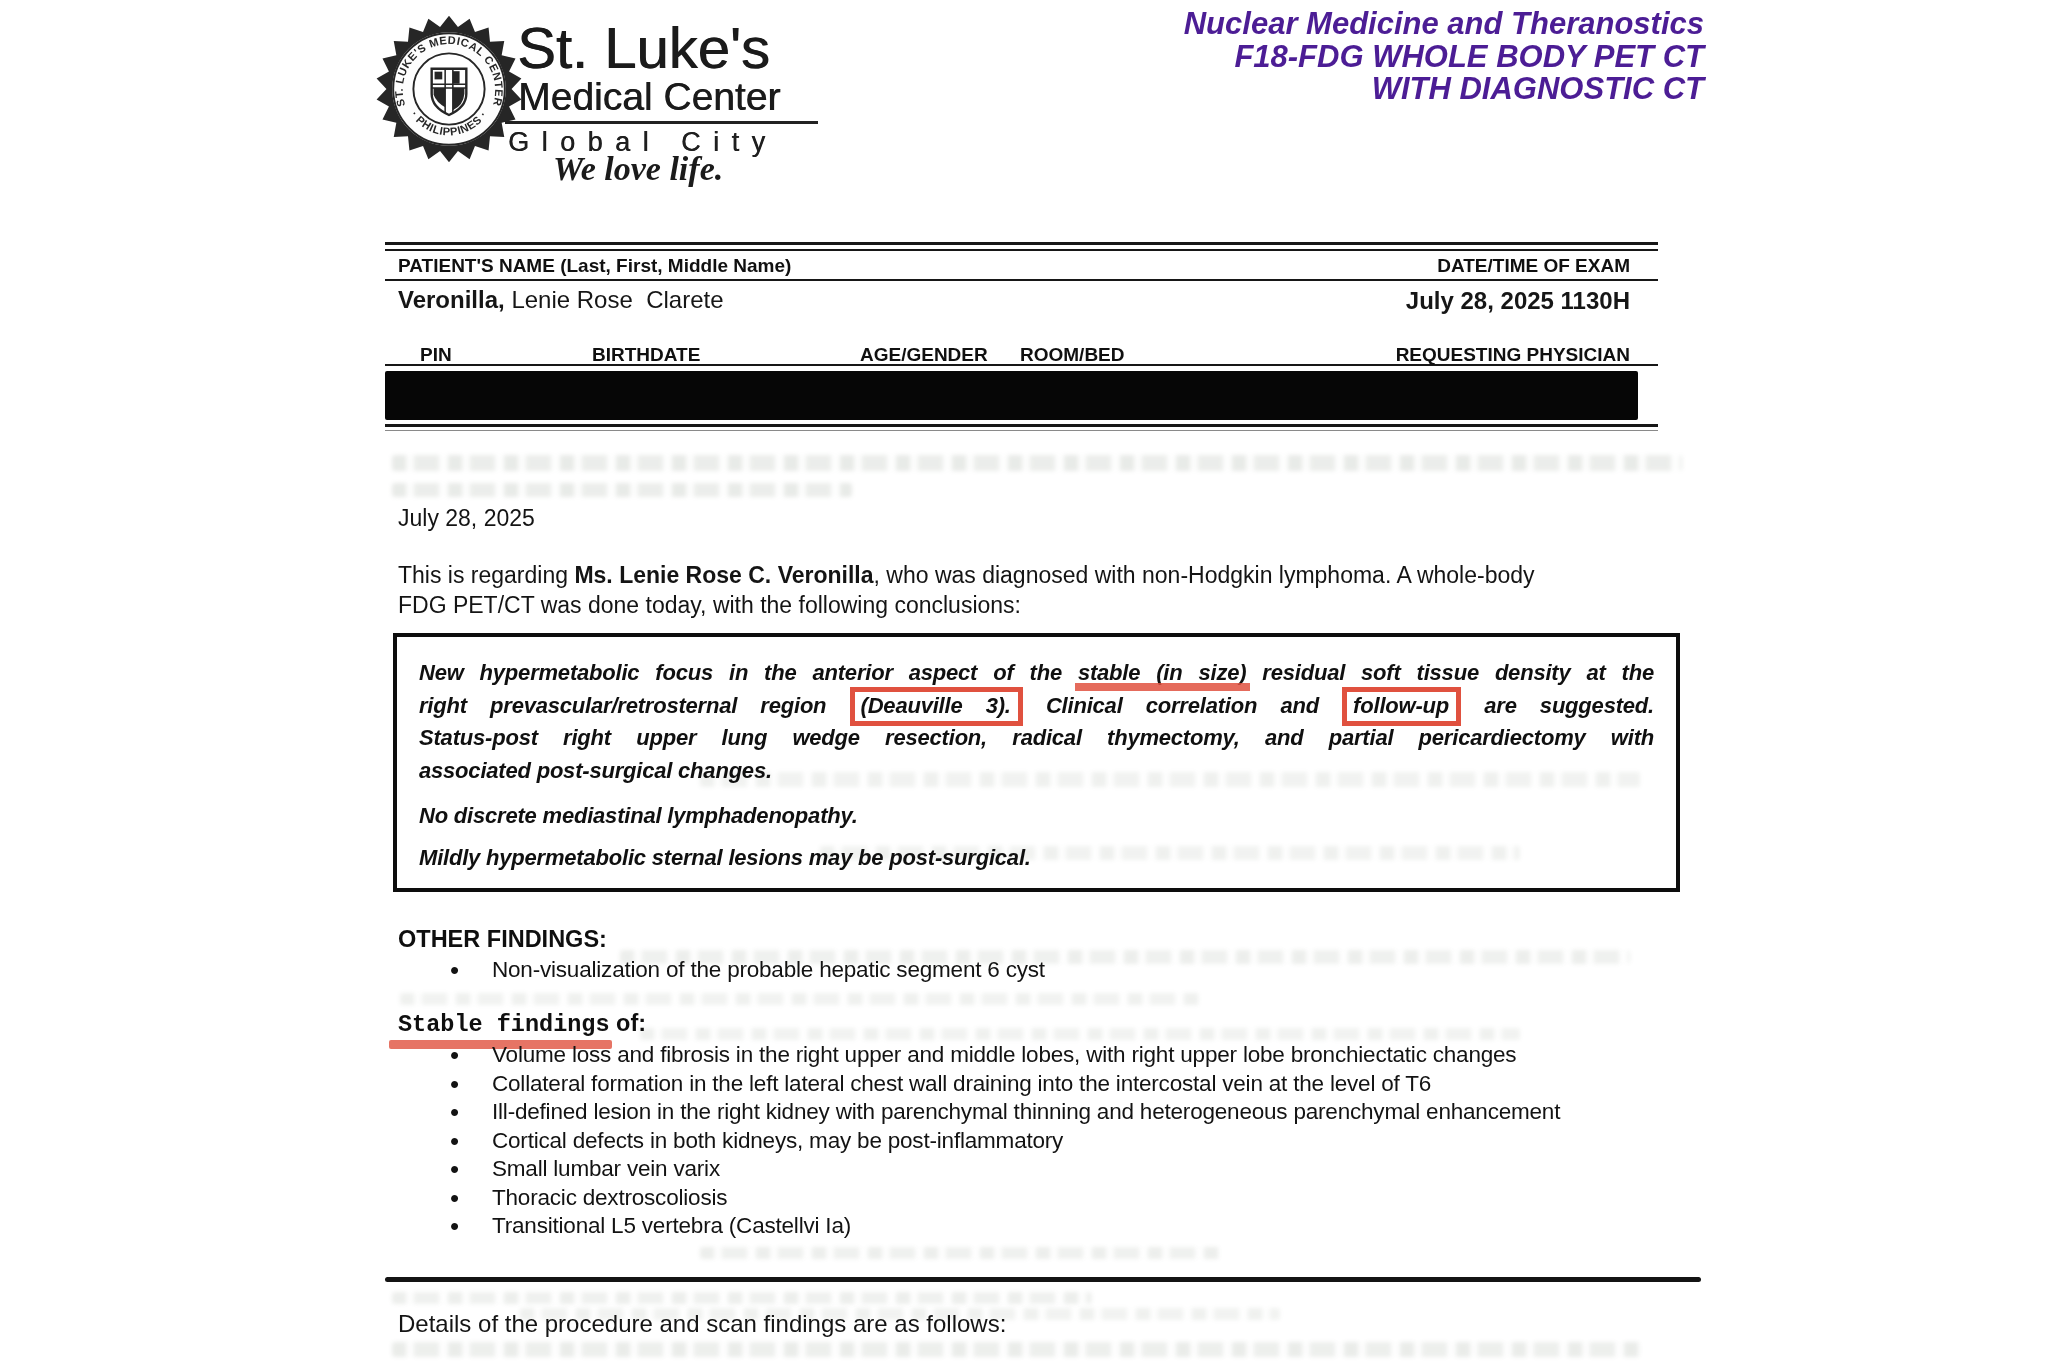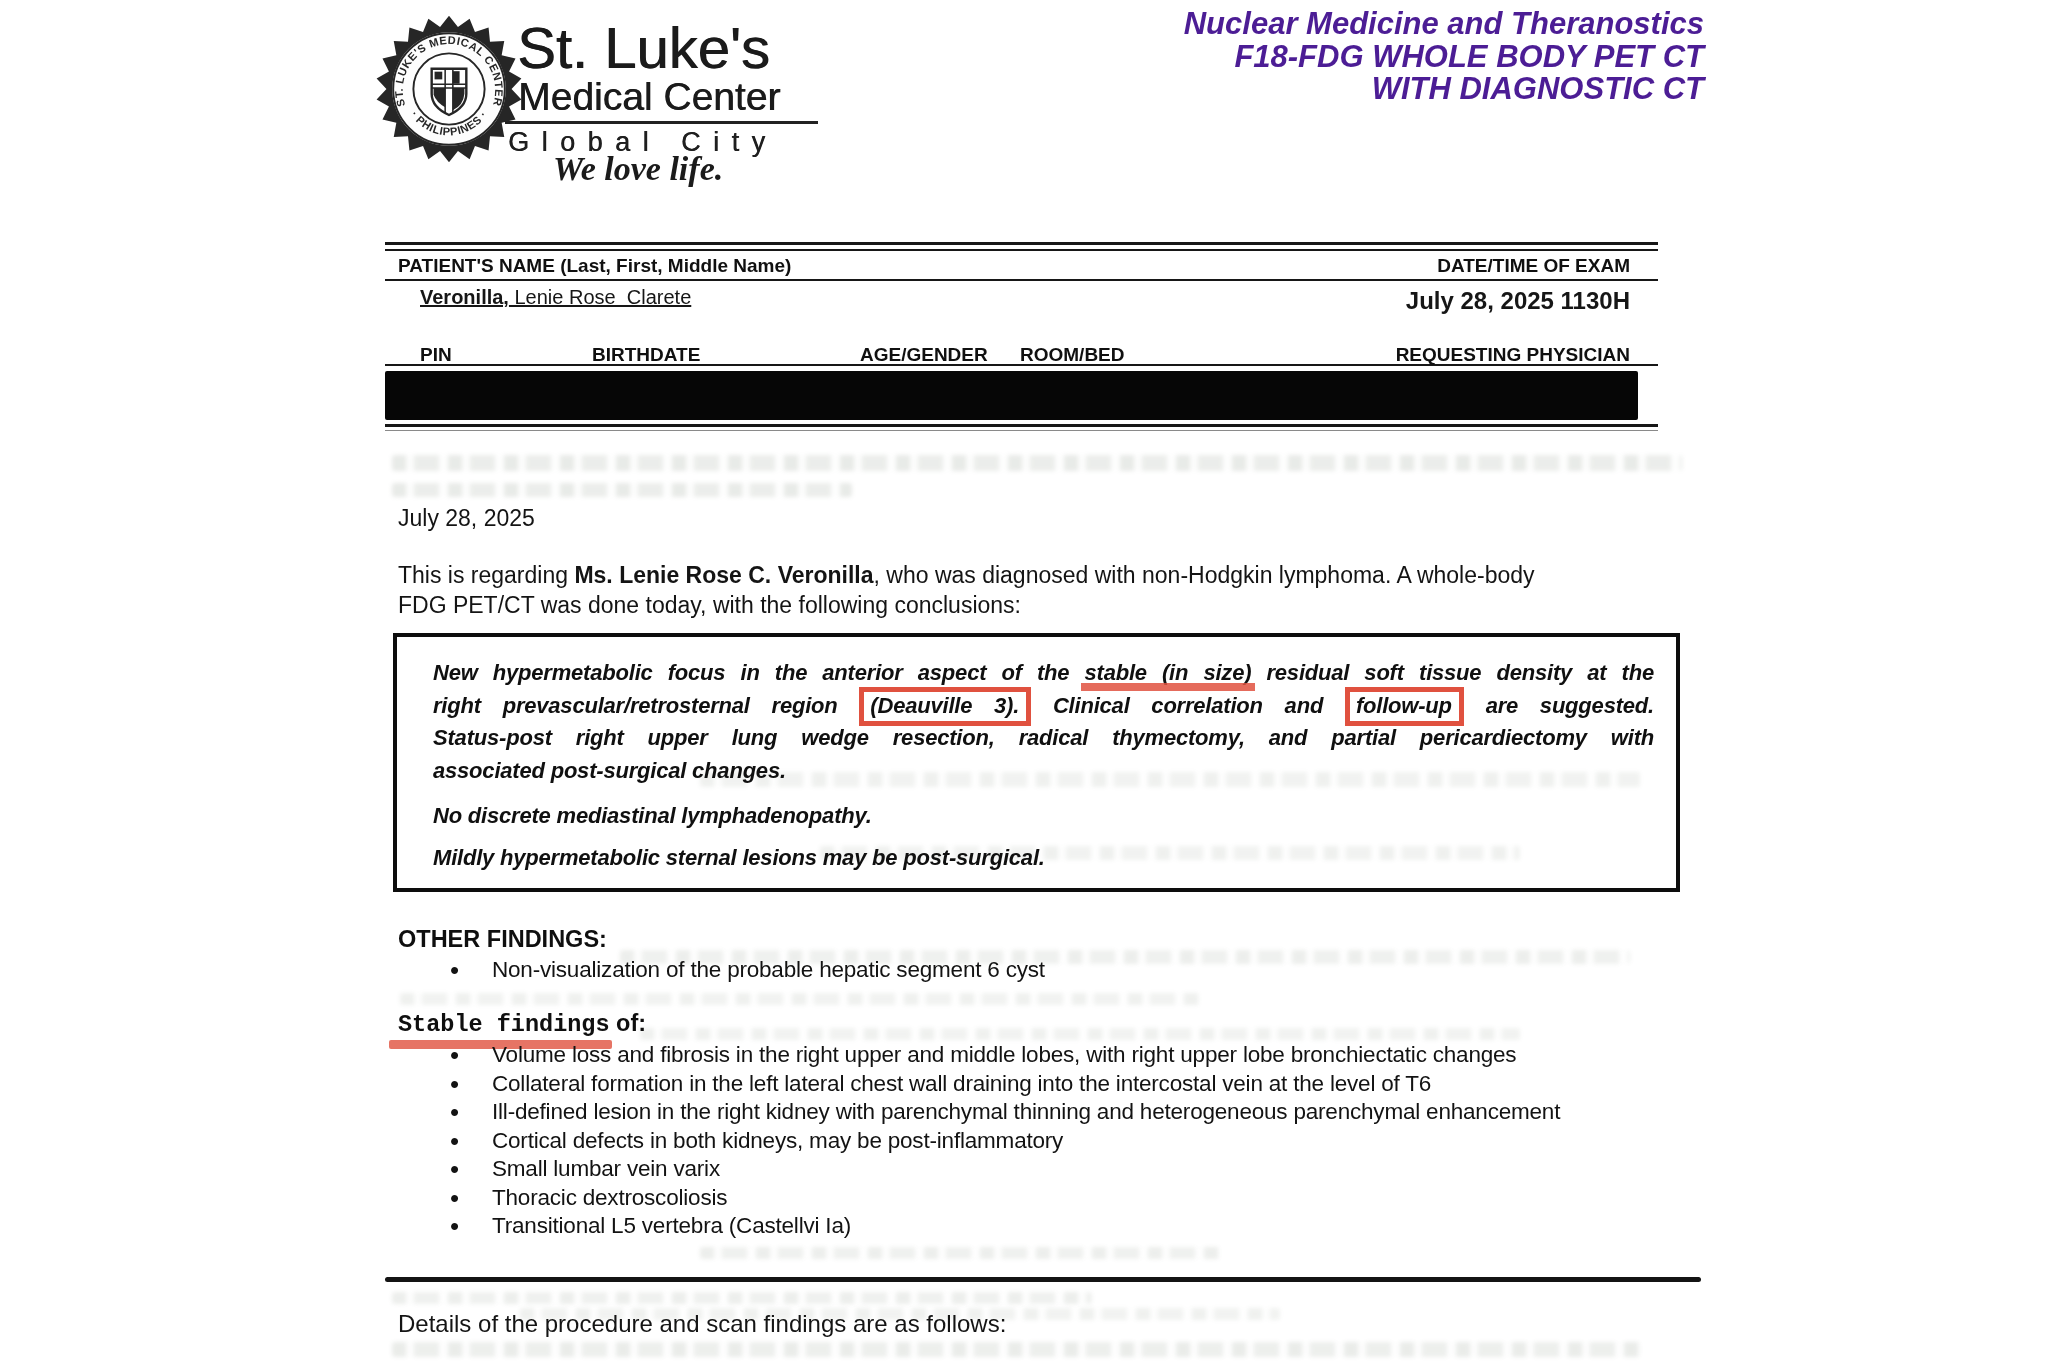--- a/index.html
+++ b/index.html
@@ -23,40 +23,40 @@
   .logo-tag   { left:553px; top:150px; font-family:"Liberation Serif", serif; font-style:italic;
     font-weight:700; font-size:34px; color:#1b1b1b; }
 
   
   .rpt-title { left:1050px; top:8px; width:654px; text-align:right; font-weight:700;
     font-style:italic; font-size:31px; line-height:32.5px; color:#4c1d95; }
 
   
   .hline { background:#171717; }
   .lbl  { font-size:19px; font-weight:700; color:#101010; white-space:nowrap; }
-  .val-name { left:420px; top:286px; font-size:20px; white-space:pre-wrap;text-decoration:underline; }
+  .val-name { left:398px; top:286px; font-size:24px; white-space:pre-wrap; }
   .val-name b { font-weight:700; }
   .right-cell { left:1180px; width:450px; text-align:right; }
   .val-exam { top:287px; font-size:24px; font-weight:700; }
   .redaction { left:385px; top:371px; width:1253px; height:49px; background:#060606; border-radius:2px; }
 
   
   .ghost { filter:blur(2px); opacity:.5; border-radius:3px;
     background:repeating-linear-gradient(90deg,
       rgba(105,120,100,.30) 0 14px, rgba(105,120,100,.04) 14px 22px,
       rgba(105,120,100,.26) 22px 47px, rgba(105,120,100,.02) 47px 56px); }
 
   
   .body-txt { font-size:23px; line-height:30px; color:#141414; }
   .intro { left:398px; top:560px; width:1300px; }
   .intro b { font-weight:700; }
 
   
   .cbox { left:393px; top:633px; width:1287px; height:259px; border:4px solid #0d0d0d;
-    box-sizing:border-box; padding:20px 22px 0 36px; }
+    box-sizing:border-box; padding:20px 22px 0 22px; }
   .cbox, .cbox * { font-weight:700; font-style:italic; }
   .jline { font-size:22px; line-height:32.5px; letter-spacing:-0.2px;
     text-align:justify; text-align-last:justify; color:#101010; }
   .jlast { text-align-last:left; }
   .cpara { font-size:22px; margin-top:16px; letter-spacing:-0.2px; color:#101010; }
   .redline { position:relative; }
   .redline::after { content:""; position:absolute; left:-3px; right:-4px; bottom:-6px;
     height:8px; background:var(--red); opacity:.85; }
   .redbox { border:5px solid var(--red); padding:1px 7px 3px 6px; }
 

